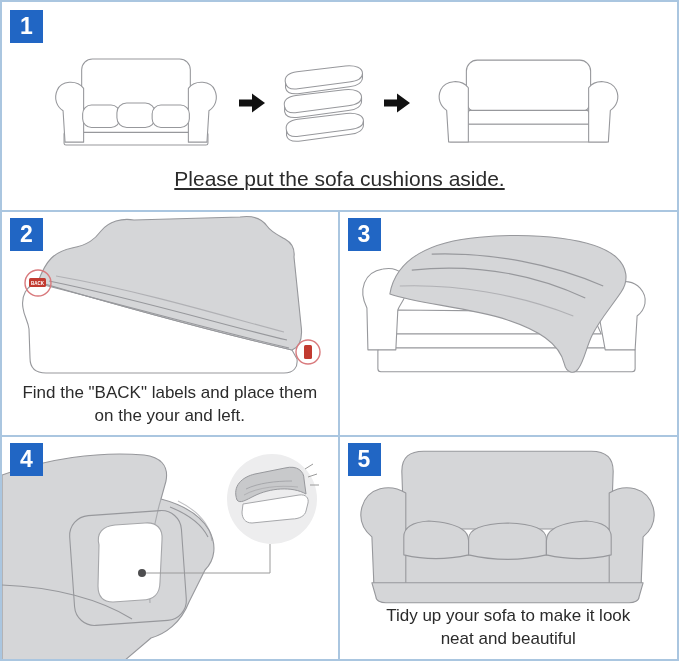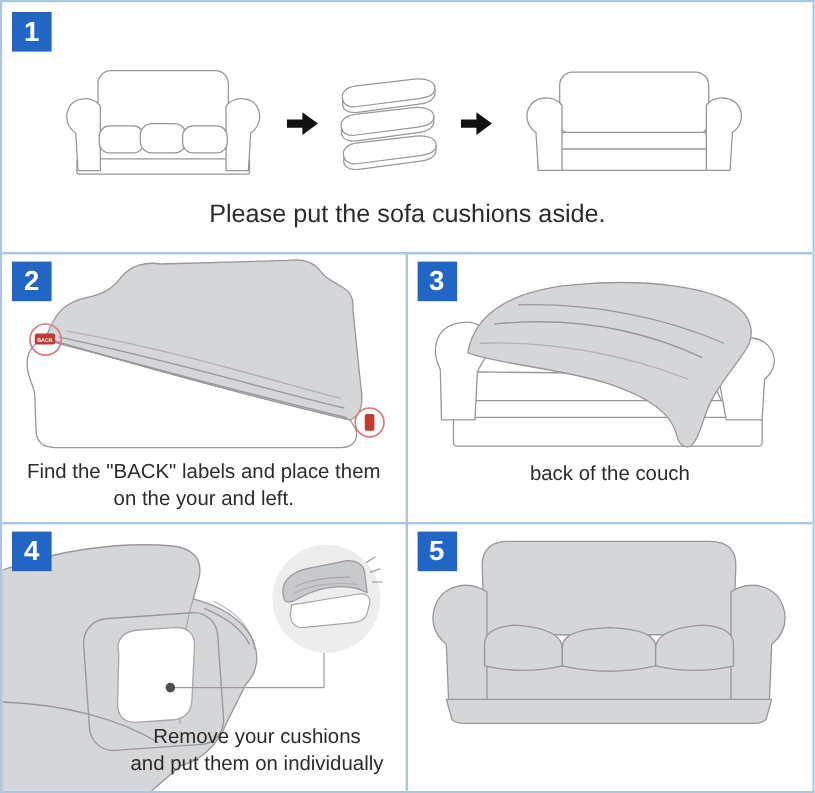--- a/index.html
+++ b/index.html
@@ -7,21 +7,21 @@
   .panel{position:relative;box-sizing:border-box;background:#fff;overflow:hidden;}
   .panel-1{grid-column:1 / 3;}
   .row2{border-top:2px solid #aac6e0;}
   .row3{border-top:2px solid #aac6e0;}
   .colL{border-right:2px solid #aac6e0;}
   .badge{position:absolute;top:8px;left:8px;width:33px;height:33px;background:#2166c4;color:#fff;
          font-size:23px;font-weight:bold;display:flex;align-items:center;justify-content:center;z-index:5;}
   .row2 .badge,.row3 .badge{top:6px;}
   .p1-row{display:flex;align-items:center;justify-content:center;gap:12px;margin-top:54px;}
   .cap{color:#2b2b2b;text-align:center;font-size:17px;line-height:21px;}
-  .cap-big{color:#2b2b2b;text-align:center;font-size:21px;margin-top:18px;}
+  .cap-big{color:#2b2b2b;text-align:center;font-size:21px;margin-top:18px;text-decoration:underline;}
   .cap-under{margin-top:2px;}
   .cap-overlay{position:absolute;right:18px;bottom:12px;text-align:center;z-index:4;}
   svg{display:block;}
 </style>
 </head>
 <body>
 
 <div class="poster">
 
   <section class="panel panel-1">
@@ -108,21 +108,20 @@
         <path d="M258,94 C262,72 288,62 301,76 C310,86 306,98 298,104 L296,138 L266,138 Z" fill="#fff"></path>
         <path d="M50,82 C56,46 92,29 140,25 C196,20 256,26 277,45 C288,55 290,68 282,80 C272,95 261,107 253,123 C247,135 245,149 239,157 C235,163 227,161 225,152 C220,131 198,118 168,108 C128,95 78,92 50,82 Z" fill="#d5d6d8"></path>
         <g fill="none">
           <path d="M72,58 C130,52 190,60 246,86"></path>
           <path d="M92,42 C152,40 214,52 264,74"></path>
           <path d="M60,74 C116,72 178,82 234,104" opacity="0.6"></path>
         </g>
       </g>
     </svg>
     <div class="cap">
-      <div class="cap-under">back of the couch</div>
     </div>
   </section>
 
   <section class="panel row3 colL">
     <div class="badge">4</div>
     <svg width="337" height="224" viewBox="0 0 337 224" style="position:absolute;left:0;top:0;">
       <g stroke="#97989c" stroke-width="1.1" stroke-linejoin="round">
         <path d="M0,38 C44,22 96,14 142,18 C158,20 167,28 164,44 L159,62 C178,67 197,76 207,93 C215,108 213,123 203,133 L187,165 C179,186 163,197 149,201 L122,224 L0,224 Z" fill="#d5d6d8"></path>
         <g fill="none">
           <path d="M0,148 C52,150 98,162 130,182"></path>
@@ -143,37 +142,35 @@
           <path d="M244,52 C256,46 274,44 290,44" opacity="0.7"></path>
           <path d="M242,58 C256,50 278,48 296,50" opacity="0.5"></path>
         </g>
         <g fill="none" stroke="#9a9a9a">
           <path d="M303,32 L311,27"></path>
           <path d="M306,40 L315,37"></path>
           <path d="M308,48 L317,48"></path>
         </g>
       </g>
     </svg>
-    <div class="cap cap-overlay">
-      <div>Remove your cushions</div>
-      <div class="cap-under">and put them on individually</div>
-    </div>
   </section>
 
   <section class="panel row3">
     <div class="badge">5</div>
     <svg width="336" height="168" viewBox="0 0 337 168">
       <g fill="#d5d6d8" stroke="#97989c" stroke-width="1.1" stroke-linejoin="round">
         <path d="M64,92 L62,34 C62,20 70,14 84,14 L252,14 C266,14 274,20 274,34 L272,92 Z"></path>
         <path d="M36,118 L300,118 L302,148 L34,148 Z"></path>
         <path d="M66,56 C50,46 28,50 22,70 C18,85 26,95 32,100 L34,148 L66,148 Z"></path>
         <path d="M270,56 C286,46 308,50 314,70 C318,85 310,95 304,100 L302,148 L270,148 Z"></path>
         <path d="M64,118 L64,100 C64,90 74,85 89,84 C104,85 116,88 122,92 C127,95 129,99 129,104 L129,118 C107,123 85,123 64,118 Z"></path>
         <path d="M129,118 L129,102 C129,93 140,87 168,86 C196,87 207,93 207,102 L207,118 C181,124 155,124 129,118 Z"></path>
         <path d="M207,118 L207,104 C207,99 209,95 214,92 C220,88 232,85 247,84 C262,85 272,90 272,100 L272,118 C251,123 229,123 207,118 Z"></path>
         <path d="M32,146 L304,146 L300,160 C300,164 295,166 290,166 L46,166 C41,166 36,164 36,160 Z"></path>
       </g>
     </svg>
     <div class="cap">
+      <div>Tidy up your sofa to make it look</div>
+      <div class="cap-under">neat and beautiful</div>
     </div>
   </section>
 
 </div>
 
 </body></html>

